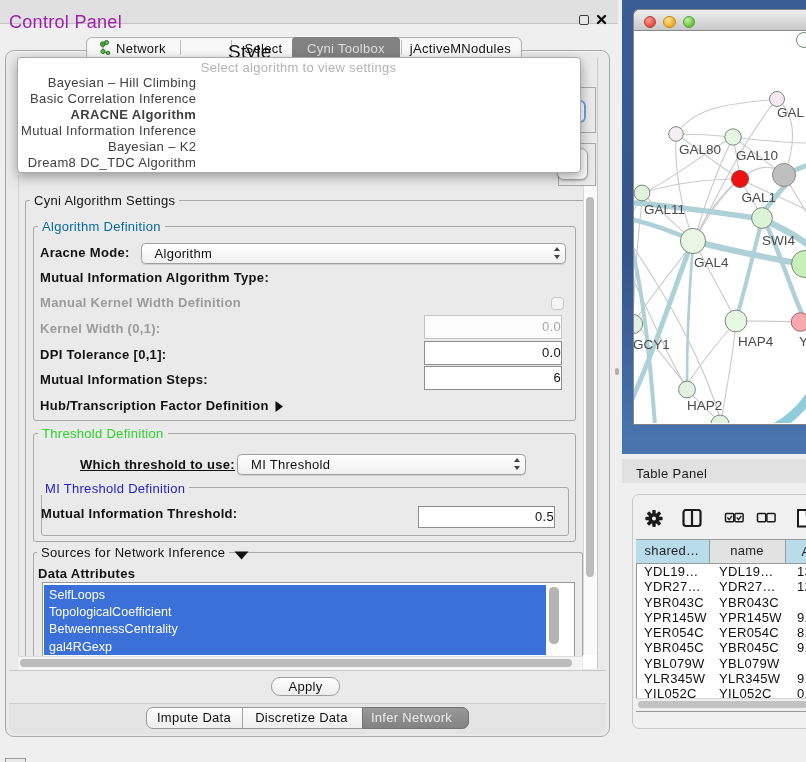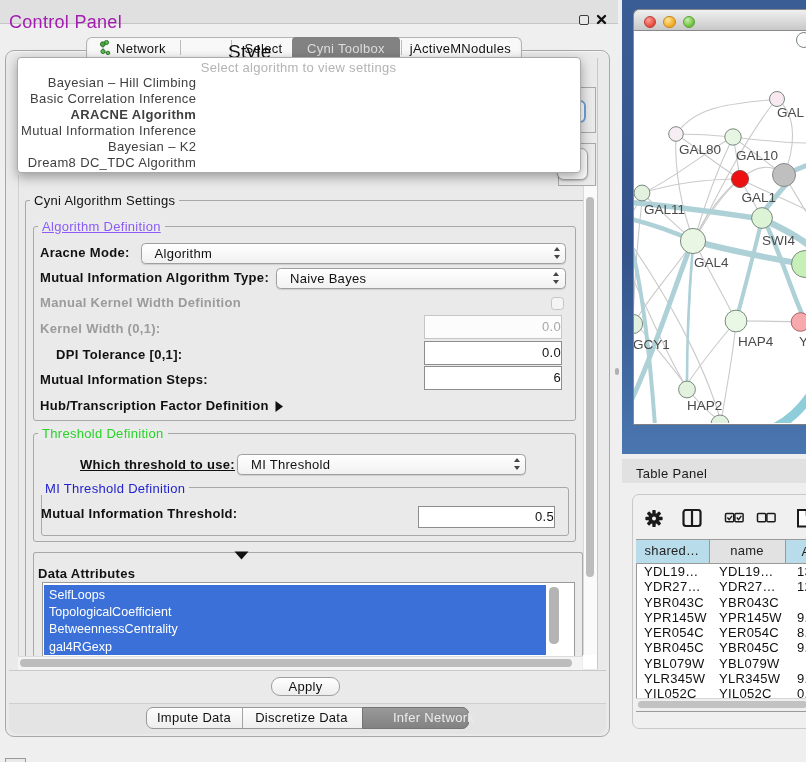--- a/index.html
+++ b/index.html
@@ -50,37 +50,33 @@
 
 <div class="abs" style="left:560px;top:87px;width:34px;height:44px;border:1px solid #a9a9a9;"></div>
 <div class="abs" style="left:565px;top:100px;width:17px;height:19px;border:2.5px solid #6ba3dd;border-radius:6px;background:#fff;"></div>
 <div class="abs" style="left:558px;top:142.5px;width:36px;height:41px;border:1px solid #a9a9a9;"></div>
 <div class="abs" style="left:557px;top:148px;width:29px;height:30px;border:1px solid #a5a5a5;border-radius:7px;background:#fdfdfd;box-shadow:0 1px 2px rgba(0,0,0,0.22);"></div>
 
 <div class="gb" style="left:25px;top:200px;width:562px;height:455px;border-bottom:none;border-radius:3px 3px 0 0;"></div>
 <div class="gt" style="left:30px;top:193.5px;color:#111;">Cyni Algorithm Settings</div>
 
 <div class="gb" style="left:32.5px;top:226px;width:541px;height:193px;"></div>
-<div class="gt" style="left:38px;top:219.5px;color:#8b5cf6;text-decoration:underline;">Algorithm Definition</div>
+<div class="gt" style="left:38px;top:219.5px;color:#0369a1;">Algorithm Definition</div>
 
 <div class="lbl" style="left:40px;top:245px;">Aracne Mode:</div>
 <div class="combo" style="left:140.5px;top:243px;width:423px;">
       <span class="ct">Algorithm</span>
       <span class="step" style="left:412px;top:3px;"></span>
     </div>
 <div class="lbl" style="left:40px;top:270px;">Mutual Information Algorithm Type:</div>
-<div class="combo" style="left:276px;top:268px;width:288px;">
-      <span class="ct">Naive Bayes</span>
-      <span class="step" style="left:276px;top:3px;"></span>
-    </div>
 <div class="lbl" style="left:40px;top:295px;color:#9b9b9b;">Manual Kernel Width Definition</div>
 <div class="abs" style="left:550.5px;top:296.5px;width:11.5px;height:11.5px;border:1px solid #c5c5c5;border-radius:3.5px;background:#f4f4f4;"></div>
 <div class="lbl" style="left:40px;top:321px;color:#9b9b9b;">Kernel Width (0,1):</div>
 <div class="field" style="left:424px;top:315px;width:136px;height:22px;line-height:22px;border-color:#c6c6c6;color:#a8a8a8;background:#fcfcfc;">0.0</div>
-<div class="lbl" style="left:40px;top:346.5px;margin-left:16px;">DPI Tolerance [0,1]:</div>
+<div class="lbl" style="left:40px;top:346.5px;">DPI Tolerance [0,1]:</div>
 <div class="field" style="left:424px;top:340.5px;width:136px;height:22px;line-height:22px;">0.0</div>
 <div class="lbl" style="left:40px;top:371.5px;">Mutual Information Steps:</div>
 <div class="field" style="left:424px;top:365.5px;width:136px;height:22px;line-height:22px;">6</div>
 <div class="lbl" style="left:40px;top:398px;">Hub/Transcription Factor Definition</div>
 <svg class="abs" style="left:274px;top:400px;" width="10" height="13" viewBox="0 0 10 13">
       <path d="M1.5 1 L9 6.5 L1.5 12 Z" fill="#111"></path>
     </svg>
 
 <div class="gb" style="left:32.5px;top:433px;width:541px;height:107px;"></div>
 <div class="gt" style="left:38px;top:426.5px;color:#27d427;">Threshold Definition</div>
@@ -88,20 +84,21 @@
 <div class="combo" style="left:237px;top:454px;width:287px;">
       <span class="ct">MI Threshold</span>
       <span class="step" style="left:276px;top:3px;"></span>
     </div>
 <div class="gb" style="left:40.5px;top:486.5px;width:526px;height:47.5px;"></div>
 <div class="gt" style="left:41px;top:481.5px;color:#2222cc;">MI Threshold Definition</div>
 <div class="lbl" style="left:41px;top:505.5px;">Mutual Information Threshold:</div>
 <div class="field" style="left:418px;top:506px;width:135px;height:20px;line-height:20px;">0.5</div>
 
 <div class="gb" style="left:32.5px;top:552px;width:548px;height:104px;border-bottom:none;"></div>
+<div class="gt" style="left:37px;top:545.5px;color:#111;">Sources for Network Inference</div>
 <svg class="abs" style="left:234px;top:551px;" width="15" height="9" viewBox="0 0 15 9">
       <path d="M0.5 0.5 L14.5 0.5 L7.5 8.5 Z" fill="#111"></path>
     </svg>
 <div class="lbl" style="left:38px;top:566px;">Data Attributes</div>
 <div class="abs" style="left:41.5px;top:582px;width:531px;height:73px;background:#fff;border:1px solid #999;border-bottom:none;"></div>
 <div class="abs" style="left:43.5px;top:584.5px;width:502px;height:70.5px;background:#3a70d8;"></div>
 <div class="abs" style="left:49px;top:586.5px;font-size:12.5px;line-height:17.35px;color:#fff;letter-spacing:0.05px;">SelfLoops<br>TopologicalCoefficient<br>BetweennessCentrality<br>gal4RGexp</div>
 <div class="sbthumb" style="left:549px;top:587px;width:9.5px;height:57px;background:#b4b4b4;"></div>
 
 <div class="abs" style="left:17.5px;top:175px;width:1px;height:494px;background:#d2d2d2;"></div>
@@ -115,21 +112,21 @@
 <div class="abs" style="left:9px;top:669.5px;width:597px;height:1px;background:#c9c9c9;"></div>
 <div class="abs" style="left:9px;top:702.5px;width:597px;height:1px;background:#cfcfcf;"></div>
 <div class="abs" style="left:9px;top:703.5px;width:597px;height:30px;background:#e4e4e4;border-radius:0 0 8px 8px;"></div>
 <div class="abs" style="left:271px;top:677px;width:67px;height:17px;background:linear-gradient(#ffffff,#ededed);border:1px solid #9f9f9f;border-radius:9px;text-align:center;font-size:13px;line-height:17px;color:#111;">Apply</div>
 
 <div class="abs" style="left:146px;top:706.5px;width:322.5px;height:22px;background:linear-gradient(#fdfdfd,#eeeeee);border:1px solid #979797;border-radius:7px;box-sizing:border-box;"></div>
 <div class="abs" style="left:242px;top:707px;width:1px;height:21px;background:#a2a2a2;"></div>
 <div class="abs" style="left:361.5px;top:706.5px;width:107px;height:22px;background:linear-gradient(#999999,#828282);border:1px solid #747474;border-radius:0 7px 7px 0;box-sizing:border-box;"></div>
 <div class="abs" style="left:146px;top:710px;width:96px;text-align:center;font-size:13px;color:#111;">Impute Data</div>
 <div class="abs" style="left:242px;top:710px;width:119px;text-align:center;font-size:13px;color:#111;">Discretize Data</div>
-<div class="abs" style="left:380px;top:710px;width:107px;text-align:center;font-size:13px;color:#ececec;">Infer Network</div>
+<div class="abs" style="left:358px;top:710px;width:107px;text-align:center;font-size:13px;color:#ececec;">Infer Network</div>
 
 <div class="abs" style="left:4.5px;top:757.5px;width:19px;height:10px;border:1.3px solid #999;background:#e9e9e9;"></div>
 
 <div class="abs" style="left:615px;top:368px;width:4px;height:7px;background:#b0b0b0;border-radius:2px;"></div>
 
 <div class="abs" style="left:17px;top:56.5px;width:562px;height:114.5px;background:#fff;border:1px solid #ababab;border-radius:4px;box-shadow:0 4px 12px rgba(0,0,0,0.35);z-index:40;"></div>
 <div class="abs" style="left:18px;top:60px;width:561px;text-align:center;font-size:13px;color:#b3b3b3;z-index:41;letter-spacing:0.3px;">Select algorithm to view settings</div>
 <div class="abs" style="left:21px;top:74.5px;z-index:41;font-size:13px;line-height:16px;color:#404040;white-space:nowrap;letter-spacing:0.35px;text-align:right;">Bayesian – Hill Climbing<br>Basic Correlation Inference<br><b>ARACNE Algorithm</b><br>Mutual Information Inference<br>Bayesian – K2<br>Dream8 DC_TDC Algorithm</div>
 
 <div class="abs" style="left:622px;top:0;width:184px;height:454px;background:linear-gradient(180deg,#3b5d95 0%,#33538a 55%,#4a76af 100%);"></div>

